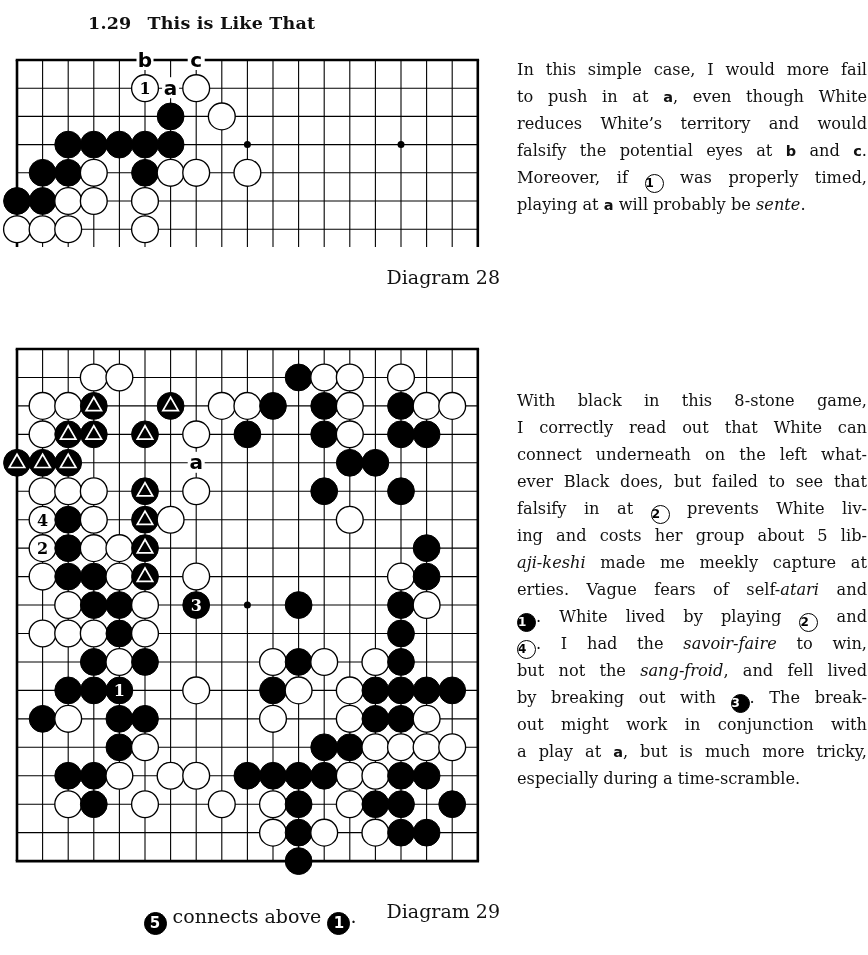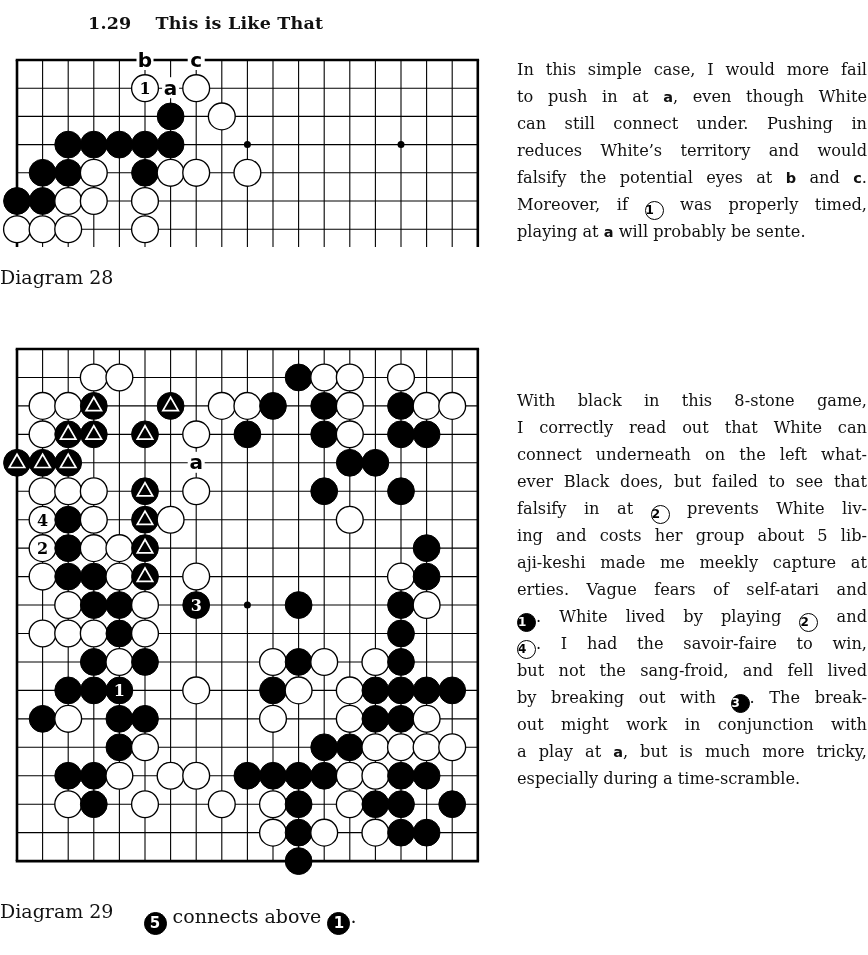--- a/index.html
+++ b/index.html
@@ -1,33 +1,33 @@
 <!DOCTYPE html>
 <html><head>
 <meta charset="utf-8">
 <style>
   html,body{margin:0;padding:0}
   body{width:868px;height:955px;position:relative;background:#fff;overflow:hidden;
        font-family:"DejaVu Serif",serif;color:#111}
   .heading{position:absolute;left:88px;top:13px;font-weight:bold;font-size:17.5px;letter-spacing:.2px}
-  .heading .num{margin-right:24px}
+  .heading .num{margin-right:16px}
   .board-svg{position:absolute;left:0}
   #svg28{top:46px;width:500px;height:210px}
   #svg29{top:336px;width:500px;height:542px}
-  .cap{position:absolute;left:0;width:500px;text-align:left;font-size:19px}
+  .cap{position:absolute;left:0;width:500px;text-align:right;font-size:19px}
   #cap28{top:266px}
   #cap29{top:900px}
   #note29{position:absolute;left:0;top:905px;width:500px;text-align:center;font-size:19px}
   .col{position:absolute;left:517px;width:350px;font-size:16.2px;line-height:27px}
   #para1{top:56px}
   #para2{top:387px}
   .tline{text-align:justify;text-align-last:justify;height:27px}
   .tline.last{text-align-last:left}
   .cb{font-family:"DejaVu Sans",sans-serif;font-weight:bold;font-size:14.5px}
-  .it{}
+  .it{font-style:italic}
   .wc,.bc{display:inline-block;width:17px;height:17px;border-radius:50%;text-align:center;
           font:bold 12px/17px "DejaVu Sans",sans-serif;vertical-align:-3.5px;box-sizing:content-box}
   .wc{border:1.6px solid #000;background:#fff;color:#000}
   .bc{border:1.6px solid #000;background:#000;color:#fff}
   #note29 .wc,#note29 .bc{width:21px;height:21px;line-height:21px;font-size:15px;vertical-align:-5px}
 </style>
 </head>
 <body>
 
 <div class="heading">
@@ -296,21 +296,20 @@
     <circle cx="298.6" cy="861.1" r="13.4" fill="#000" stroke="#000" stroke-width="1"></circle>
     <rect x="187.70000000000002" y="451.8" width="17" height="21" fill="#fff"></rect>
     <text x="196.20000000000002" y="469.3" text-anchor="middle" fill="#000" font-size="20" font-weight="bold" font-family="&quot;DejaVu Sans&quot;,sans-serif">a</text>
   </svg>
 <div class="cap" id="cap29">Diagram 29</div>
 <div id="note29"><span class="bc">5</span><span> connects above </span><span class="bc">1</span><span>.</span></div>
 
 <div class="col" id="para1">
     <div class="tline"><span>In this simple case, I would more fail</span></div>
     <div class="tline"><span>to push in at </span><span class="cb">a</span><span>, even though White</span></div>
-    <div class="tline"><span>can still connect under. Pushing in</span></div>
     <div class="tline"><span>reduces White’s territory and would</span></div>
     <div class="tline"><span>falsify the potential eyes at </span><span class="cb">b</span><span> and </span><span class="cb">c</span><span>.</span></div>
     <div class="tline"><span>Moreover, if </span><span class="wc">1</span><span> was properly timed,</span></div>
     <div class="tline last"><span>playing at </span><span class="cb">a</span><span> will probably be </span><span class="it">sente</span><span>.</span></div>
   </div>
 <div class="col" id="para2">
     <div class="tline"><span>With black in this 8-stone game,</span></div>
     <div class="tline"><span>I correctly read out that White can</span></div>
     <div class="tline"><span>connect underneath on the left what-</span></div>
     <div class="tline"><span>ever Black does, but failed to see that</span></div>

